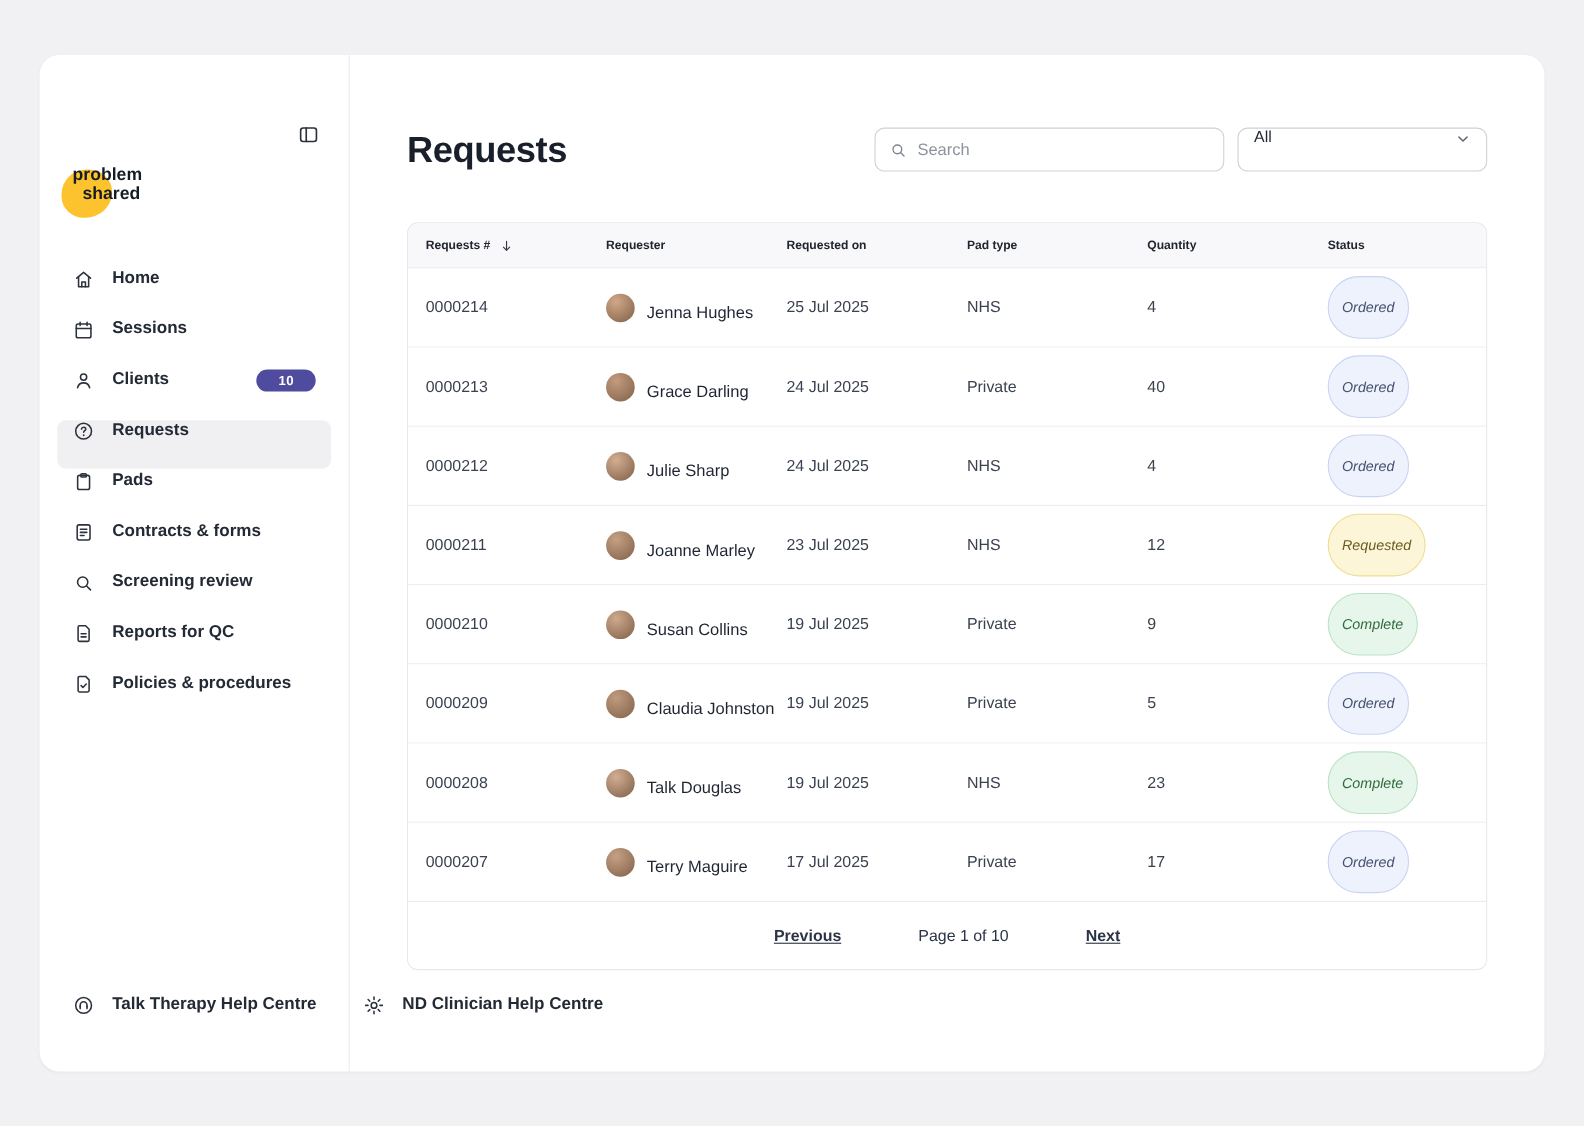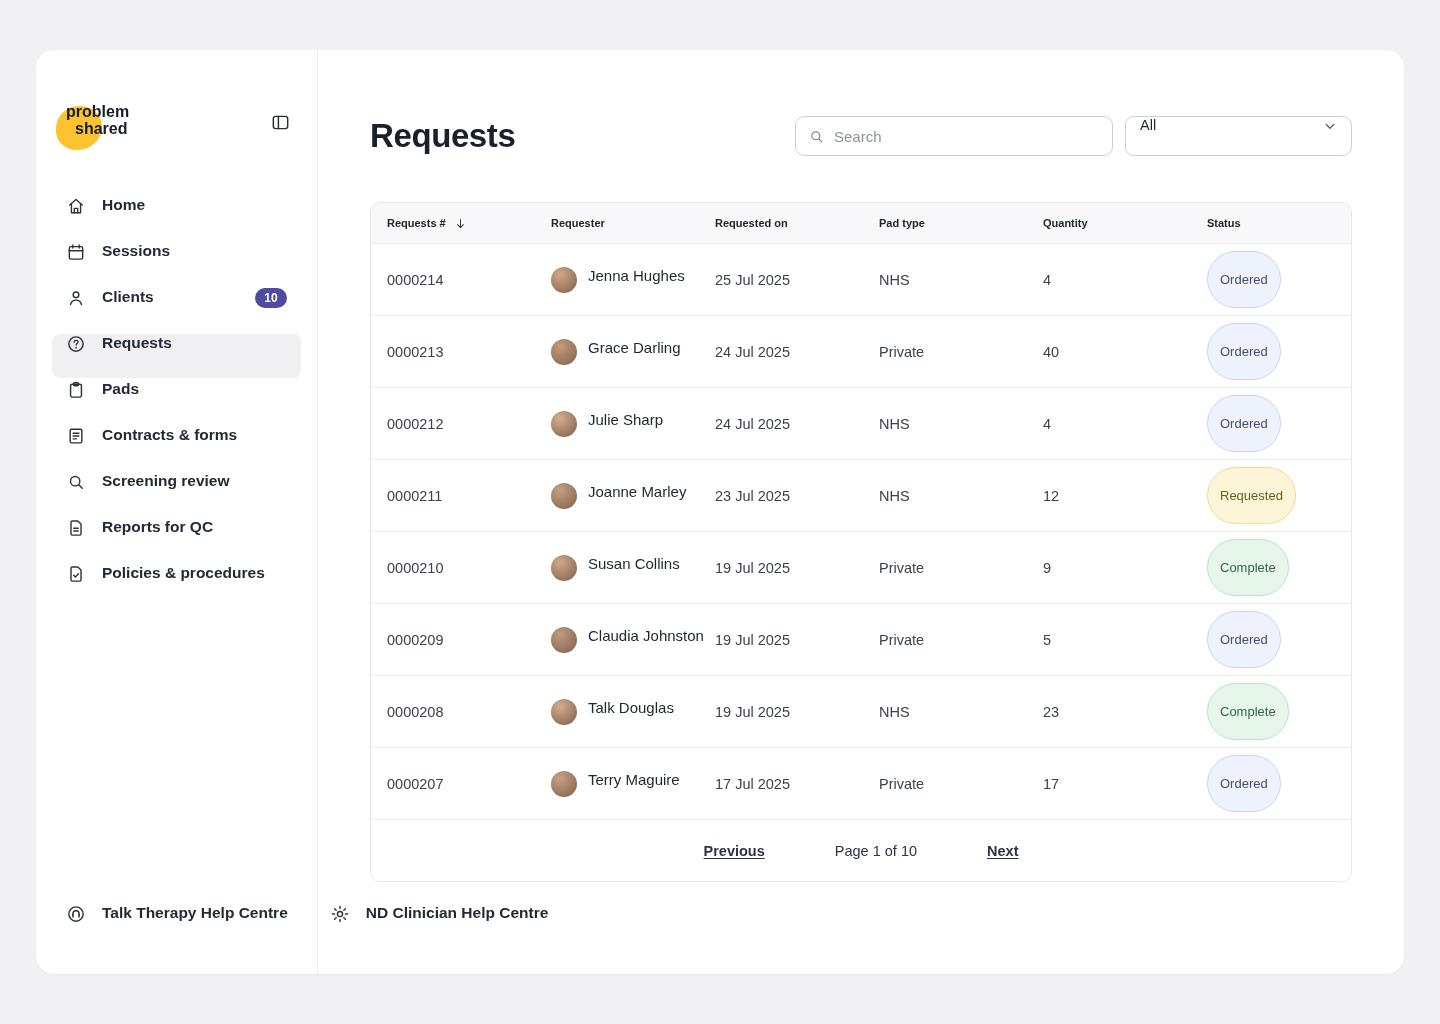--- a/index.html
+++ b/index.html
@@ -10,53 +10,53 @@
     color:#20262f; overflow:hidden;
   }
   .app-card {
     position:absolute; left:36px; top:50px; width:1368px; height:924px;
     background:#ffffff; border-radius:18px; display:flex; overflow:hidden;
     box-shadow:0 1px 3px rgba(20,20,40,0.04);
   }
   
   .sidebar { width:282px; flex:none; border-right:1px solid #ededf0; display:flex; flex-direction:column; padding:54px 16px 26px; }
   .sidebar-top { display:flex; justify-content:space-between; align-items:flex-start; padding:0 8px 0 4px; margin-bottom:44px; }
-  .logo { position:relative; width:110px; height:48px; cursor:pointer; }
+  .logo { position:relative; width:110px; height:48px; cursor:pointer;margin-top:48px; }
   .logo-blob { position:absolute; left:0; top:2px; width:46px; height:44px; border-radius:52% 48% 55% 45%; background:#fcc32e; }
   .logo-text { position:relative; z-index:1; font-size:16px; line-height:1.05; color:#141c26; padding-top:7px; }
   .logo-l1 { display:block; font-weight:700; margin-left:10px; }
   .logo-l2 { display:block; font-weight:800; margin-left:19px; }
   .collapse-btn { border:none; background:transparent; color:#2a303a; cursor:pointer; padding:2px; display:flex; margin-top:6px; }
   .nav { display:flex; flex-direction:column; gap:2px; }
   .nav-item { display:flex; align-items:flex-start; gap:16px; height:44px; padding:0 14px; border-radius:8px; font-size:15.5px; font-weight:600; color:#232a35; cursor:pointer; }
   .nav-icon { width:20px; height:20px; flex:none; display:flex; align-items:center; justify-content:center; color:#2c323c; }
   .nav-label { white-space:nowrap; }
-  .nav-badge { margin-left:auto; color:#fff; font-size:12px; font-weight:700; padding:3px 9px; border-radius:999px; letter-spacing:0.2px; }
+  .nav-badge { margin-left:auto; color:#fff; font-size:12px; font-weight:700; padding:3px 20px; border-radius:999px; letter-spacing:0.2px; }
   .sidebar-footer { margin-top:auto; display:flex; flex-direction:row; gap:14px; }
   
   .main { flex:1; padding:66px 52px 0; min-width:0; }
   .main-header { display:flex; align-items:center; justify-content:space-between; }
   .page-title { font-size:33px; font-weight:800; color:#1a202b; letter-spacing:-0.4px; }
   .controls { display:flex; align-items:center; gap:12px; }
   .search-box { width:318px; height:40px; border:1px solid #cfd1d6; border-radius:9px; background:#fff; display:flex; align-items:center; gap:9px; padding:0 12px; }
   .search-box .s-icon { color:#7e858f; display:flex; flex:none; }
   .search-box input { flex:1; border:none; outline:none; background:transparent; font-size:15px; color:#2a313c; font-family:inherit; min-width:0; }
   .search-box input::placeholder { color:#8d939c; }
   .select-box { width:227px; height:40px; border:1px solid #cfd1d6; border-radius:9px; background:#fff; display:flex; align-items:flex-start; justify-content:space-between; padding:0 12px 0 14px; font-size:14.5px; font-weight:500; color:#1f252e; cursor:pointer; }
   .select-box .c-icon { color:#59606a; display:flex; }
   
   .table-card { margin-top:46px; border:1px solid #e7e8eb; border-radius:10px; overflow:hidden; background:#fff; }
   .thead, .trow { display:grid; grid-template-columns:164px 164px 164px 164px 164px 1fr; align-items:center; padding:0 16px; }
   .thead { height:41px; background:#f8f8fa; border-bottom:1px solid #ececef; font-size:11px; font-weight:700; color:#20262f; }
   .th { display:flex; align-items:center; gap:7px; }
   .sort { display:flex; color:#343b46; cursor:pointer; }
   .trow { height:72px; border-bottom:1px solid #ececef; font-size:14.5px; color:#3a4250; background:#fff; cursor:pointer; }
-  .td-requester { display:flex; align-items:flex-start; gap:11px; color:#1f2531; font-size:15px; }
+  .td-requester { display:flex; align-items:flex-end; gap:11px; color:#1f2531; font-size:15px; }
   .avatar { width:26px; height:26px; border-radius:50%; flex:none; }
-  .pill { display:inline-block; padding:20px 12px; border:1px solid transparent; border-radius:999px; font-size:13px; font-weight:500; white-space:nowrap; }
+  .pill { display:inline-block; padding:20px 12px; border:1px solid transparent; border-radius:999px; font-size:13px; font-weight:500; white-space:nowrap;font-style:italic; }
   .pagination { display:flex; align-items:center; justify-content:center; gap:70px; height:61px; font-size:14.5px; background:#fff; }
   .page-link { font-weight:600; color:#2b3447; text-decoration:underline; text-underline-offset:2px; cursor:pointer; }
   .page-label { color:#2b3447; }
 </style>
 </head>
 <body>
 
 <div class="app-card">
 
   <aside class="sidebar">

